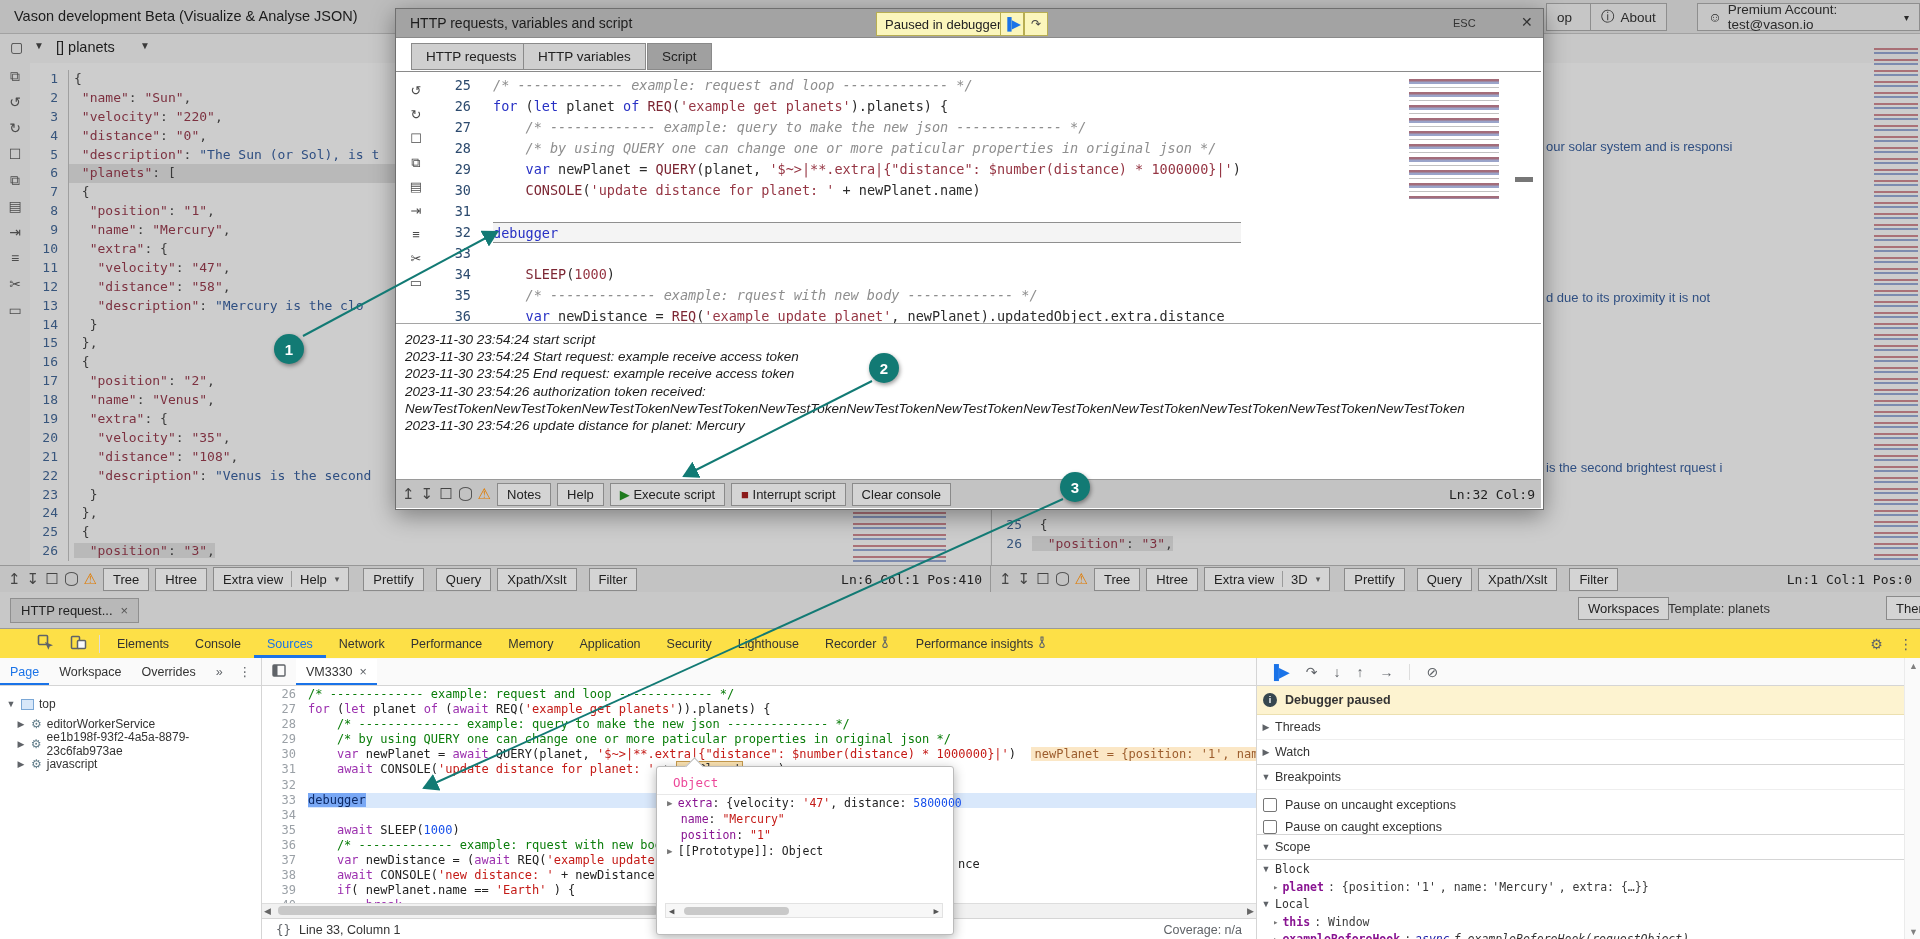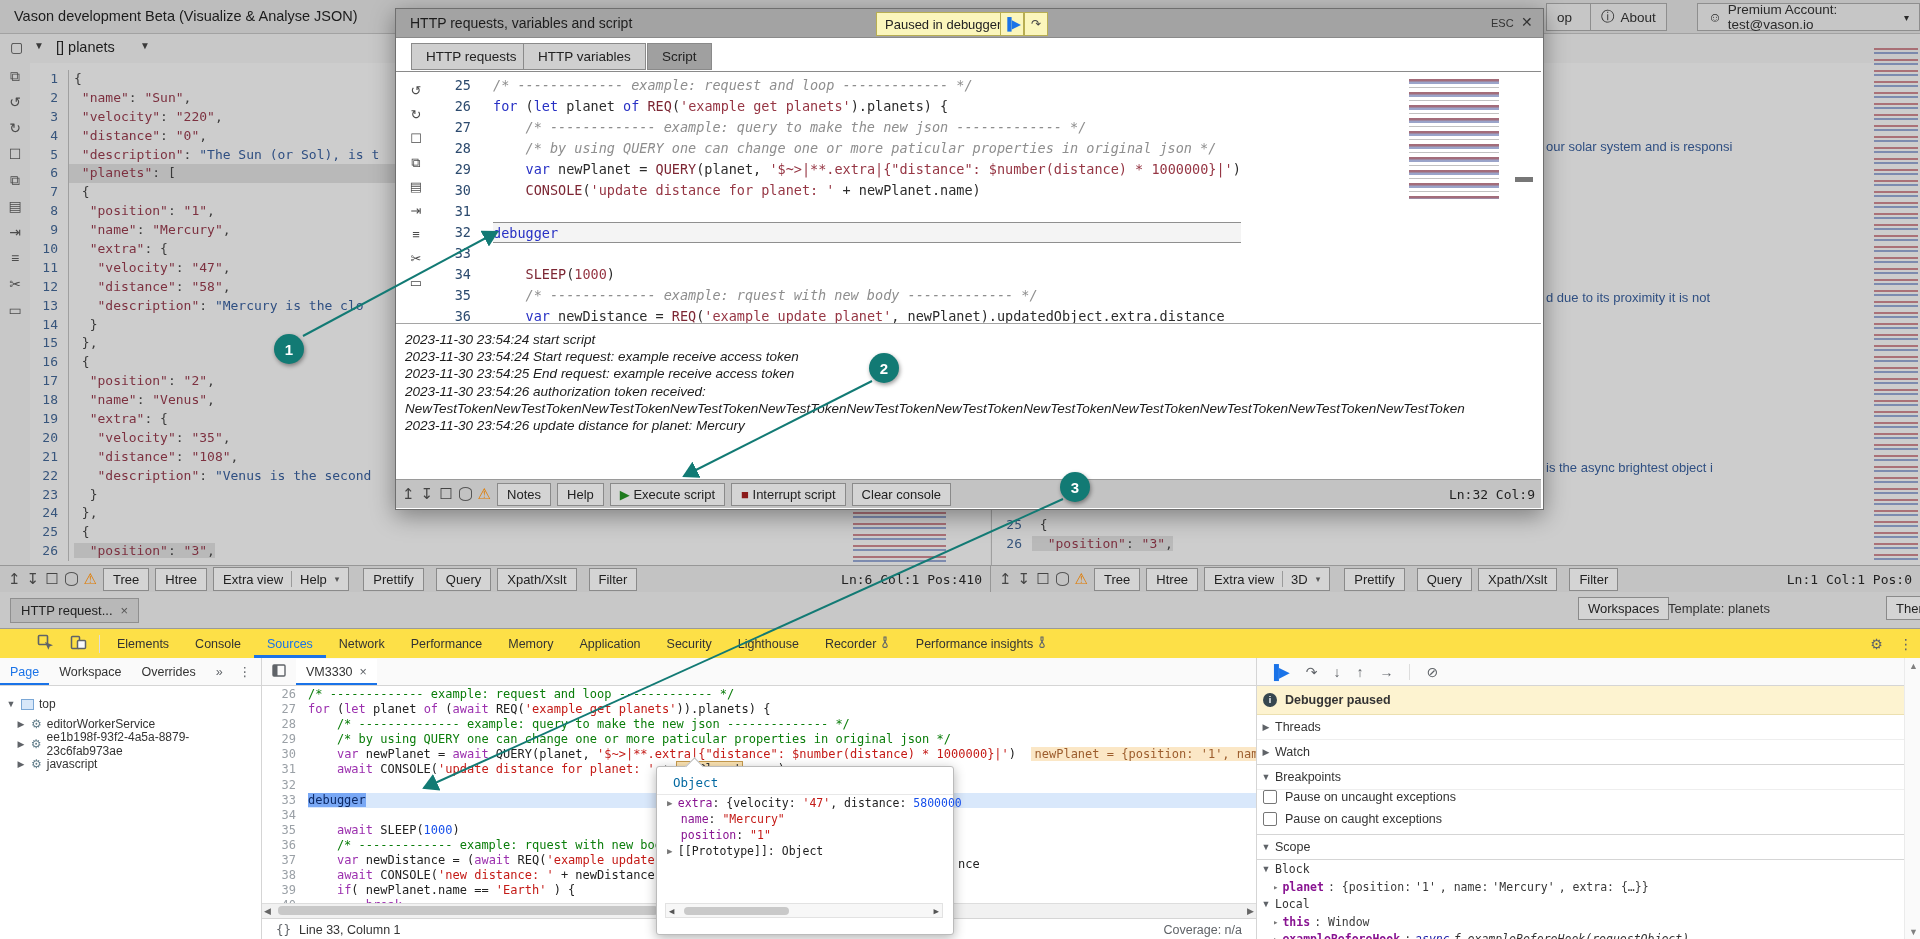--- a/index.html
+++ b/index.html
@@ -84,30 +84,30 @@
   .t-sel{background:#79a8f5;color:#0d2a66;}
   #dtcode .hl-exec .body{background:#d9e8fb;}
   .t-key{color:#881391;} .t-itb{font-style:italic;color:#1a1aa6;} .t-it{font-style:italic;color:#333;}
   .t-caret{color:#777;font-size:9px;}
   #dt-hscroll{left:262px;top:274px;width:994px;height:15px;background:#f1f1f1;border-top:1px solid #ddd;box-sizing:border-box;}
   #dt-status{left:262px;top:289px;width:994px;height:22px;border-top:1px solid #d5d5d5;display:flex;align-items:center;gap:8px;padding:0 14px;box-sizing:border-box;background:#fff;}
   #dt-right{left:1256px;top:29px;width:664px;height:282px;border-left:1px solid #d5d5d5;box-sizing:border-box;background:#fff;}
   #dbg-toolbar{display:flex;align-items:center;gap:16px;height:27px;background:#fafafa;border-bottom:1px solid #d5d5d5;padding:0 12px;color:#5f6368;font-size:14px;}
   #paused{display:flex;align-items:center;gap:8px;height:28px;background:#fdf3d0;border-bottom:1px solid #ece0b0;padding:0 6px;font-weight:bold;color:#333;}
   .sect{display:flex;align-items:center;height:24px;gap:4px;padding:0 4px;border-bottom:1px solid #eee;}
-  .cbrow{display:flex;align-items:flex-start;height:22px;gap:8px;padding:0 6px;}
+  .cbrow{display:flex;align-items:flex-end;height:22px;gap:8px;padding:0 6px;}
   .cb{width:12px;height:12px;border:1px solid #767676;background:#fff;border-radius:2px;flex:none;}
   .scrow{display:flex;align-items:center;height:17px;gap:4px;padding-left:16px;font-family:"DejaVu Sans Mono",monospace;font-size:11.5px;}
   .scrow .t-key{font-weight:bold;}
   #dt-vscroll{left:1904px;top:29px;width:16px;height:282px;background:#fafafa;border-left:1px solid #ebebeb;box-sizing:border-box;color:#808080;font-size:9px;text-align:center;}
   
   #popup{left:656px;top:766px;width:296px;height:167px;background:#fff;border:1px solid #bbb;border-radius:3px;
          box-shadow:0 3px 12px rgba(0,0,0,.3);z-index:30;font-family:"DejaVu Sans Mono",monospace;}
   #popup-caret{left:688px;top:760px;width:12px;height:12px;background:#fff;border-left:1px solid #bbb;border-top:1px solid #bbb;transform:rotate(45deg);z-index:31;}
-  #popup .hdr{padding:8px 0 4px 16px;font-size:12.5px;color:#0369a1;border-bottom:1px solid #e8e8e8;}
+  #popup .hdr{padding:8px 0 4px 16px;font-size:12.5px;color:#ec4899;border-bottom:1px solid #e8e8e8;}
   #popup .prow{display:flex;align-items:center;height:16px;padding-left:10px;font-size:11.5px;white-space:pre;}
   #pop-scroll{left:8px;top:136px;width:278px;height:15px;background:#f7f7f7;border:1px solid #e2e2e2;display:flex;align-items:center;justify-content:space-between;color:#555;font-size:9px;padding:0 3px;box-sizing:border-box;}
   
   #ann-svg{left:0;top:0;width:1920px;height:939px;z-index:40;pointer-events:none;}
   .annc{position:absolute;width:30px;height:30px;border-radius:50%;background:#127a74;color:#fff;display:flex;
         align-items:center;justify-content:center;font-size:15px;font-weight:bold;z-index:41;box-shadow:1px 2px 4px rgba(0,0,0,.4);}
 </style>
 </head>
 <body>
 
@@ -175,21 +175,21 @@
       <div class="ln"><span class="num">23</span><span class="body"><span class="t-pl">  }</span></span></div>
       <div class="ln"><span class="num">24</span><span class="body"><span class="t-pl"> },</span></span></div>
       <div class="ln"><span class="num">25</span><span class="body"><span class="t-pl"> {</span></span></div>
       <div class="ln hl-sel"><span class="num">26</span><span class="body"><span class="t-pl">  </span><span class="t-mk">"position"</span><span class="t-pl">: </span><span class="t-mk">"3"</span><span class="t-pl">,</span></span></div>
     </div>
   <div class="abs mm" style="left:853px;top:72px;width:93px;height:490px;"></div>
 
   <div class="abs ed-bg" style="left:991px;top:63px;width:929px;height:502px;border-left:1px solid #9f9f9f;"></div>
   <span class="abs frag" style="left:1546px;top:139px;">our solar system and is responsi</span>
   <span class="abs frag" style="left:1546px;top:290px;">d due to its proximity it is not </span>
-  <span class="abs frag" style="left:1546px;top:460px;">is the async brightest object i</span>
+  <span class="abs frag" style="left:1546px;top:460px;">is the second brightest rquest i</span>
   <div class="abs" id="red26" style="left:998px;top:516px;width:420px;overflow:hidden;">
       <div class="ln"><span class="num">25</span><span class="body"><span class="t-pl"> {</span></span></div>
       <div class="ln hl-sel"><span class="num">26</span><span class="body"><span class="t-pl">  </span><span class="t-mk">"position"</span><span class="t-pl">: </span><span class="t-mk">"3"</span><span class="t-pl">,</span></span></div>
     </div>
   <div class="abs mm" style="left:1874px;top:48px;width:44px;height:512px;"></div>
 
   <div class="abs tbar" style="left:0;top:565px;width:990px;height:27px;box-sizing:border-box;">
     <span class="ticons">
       <span>↥</span>
       <span>↧</span>
@@ -432,21 +432,21 @@
       <span style="position:absolute;bottom:3px;left:4px;">▼</span>
     </div>
   </div>
 
   <div class="abs" id="dlg">
     <div class="abs" id="dlg-title"></div>
     <span class="abs" style="left:14px;top:6px;font-size:14px;color:#1d1d1d;">HTTP requests, variables and script</span>
     <span class="abs badge" style="left:480px;top:3px;">Paused in debugger</span>
     <span class="abs bicon" style="left:604px;top:3px;color:#1a73e8;">▐▶</span>
     <span class="abs bicon" style="left:628px;top:3px;color:#444;">↷</span>
-    <span class="abs" style="left:1095px;top:8px;font-size:11px;color:#333;">ESC</span>
+    <span class="abs" style="left:1057px;top:8px;font-size:11px;color:#333;">ESC</span>
     <span class="abs" style="left:1125px;top:5px;font-size:14px;color:#333;">✕</span>
 
     <span class="abs dtab" style="left:15px;top:34px;">HTTP requests</span>
     <span class="abs dtab" style="left:127px;top:34px;">HTTP variables</span>
     <span class="abs dtab active" style="left:251px;top:34px;">Script</span>
     <div class="abs" style="left:0;top:62px;width:1145px;height:0;border-top:1px solid #8a8a8a;"></div>
 
     <div class="abs" id="dstrip" style="left:8px;top:70px;width:24px;">
       <span>↺</span>
       <span>↻</span>

